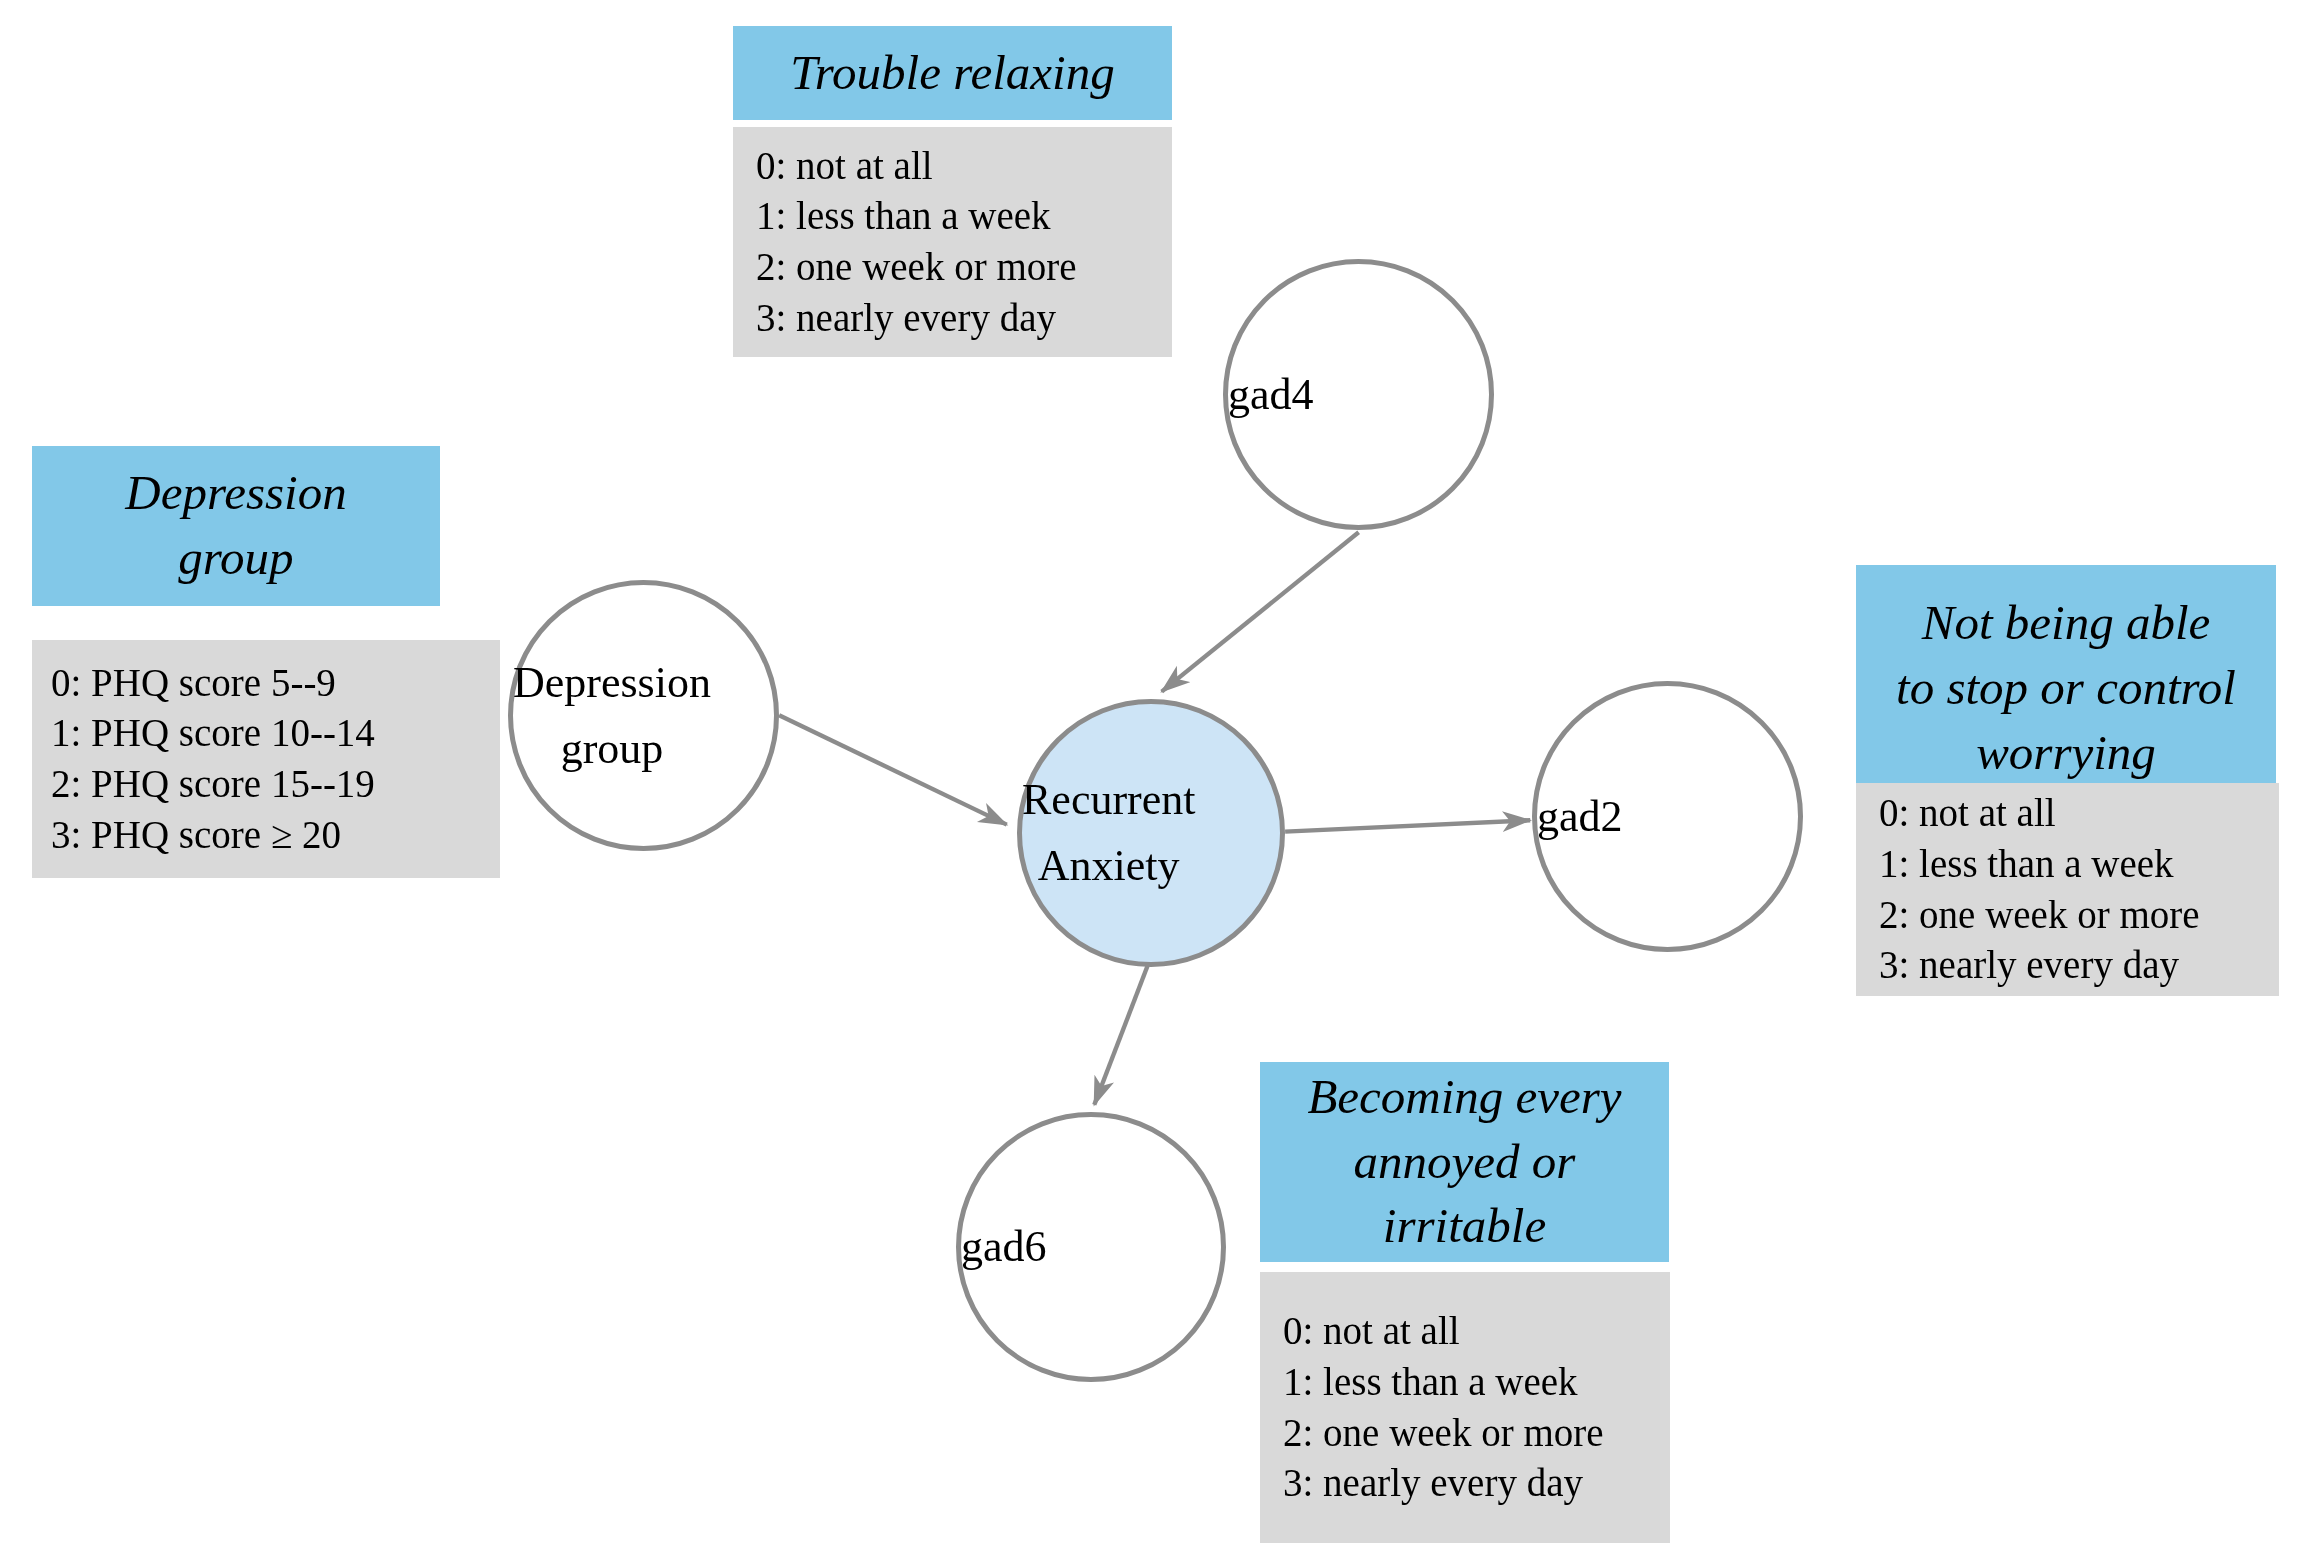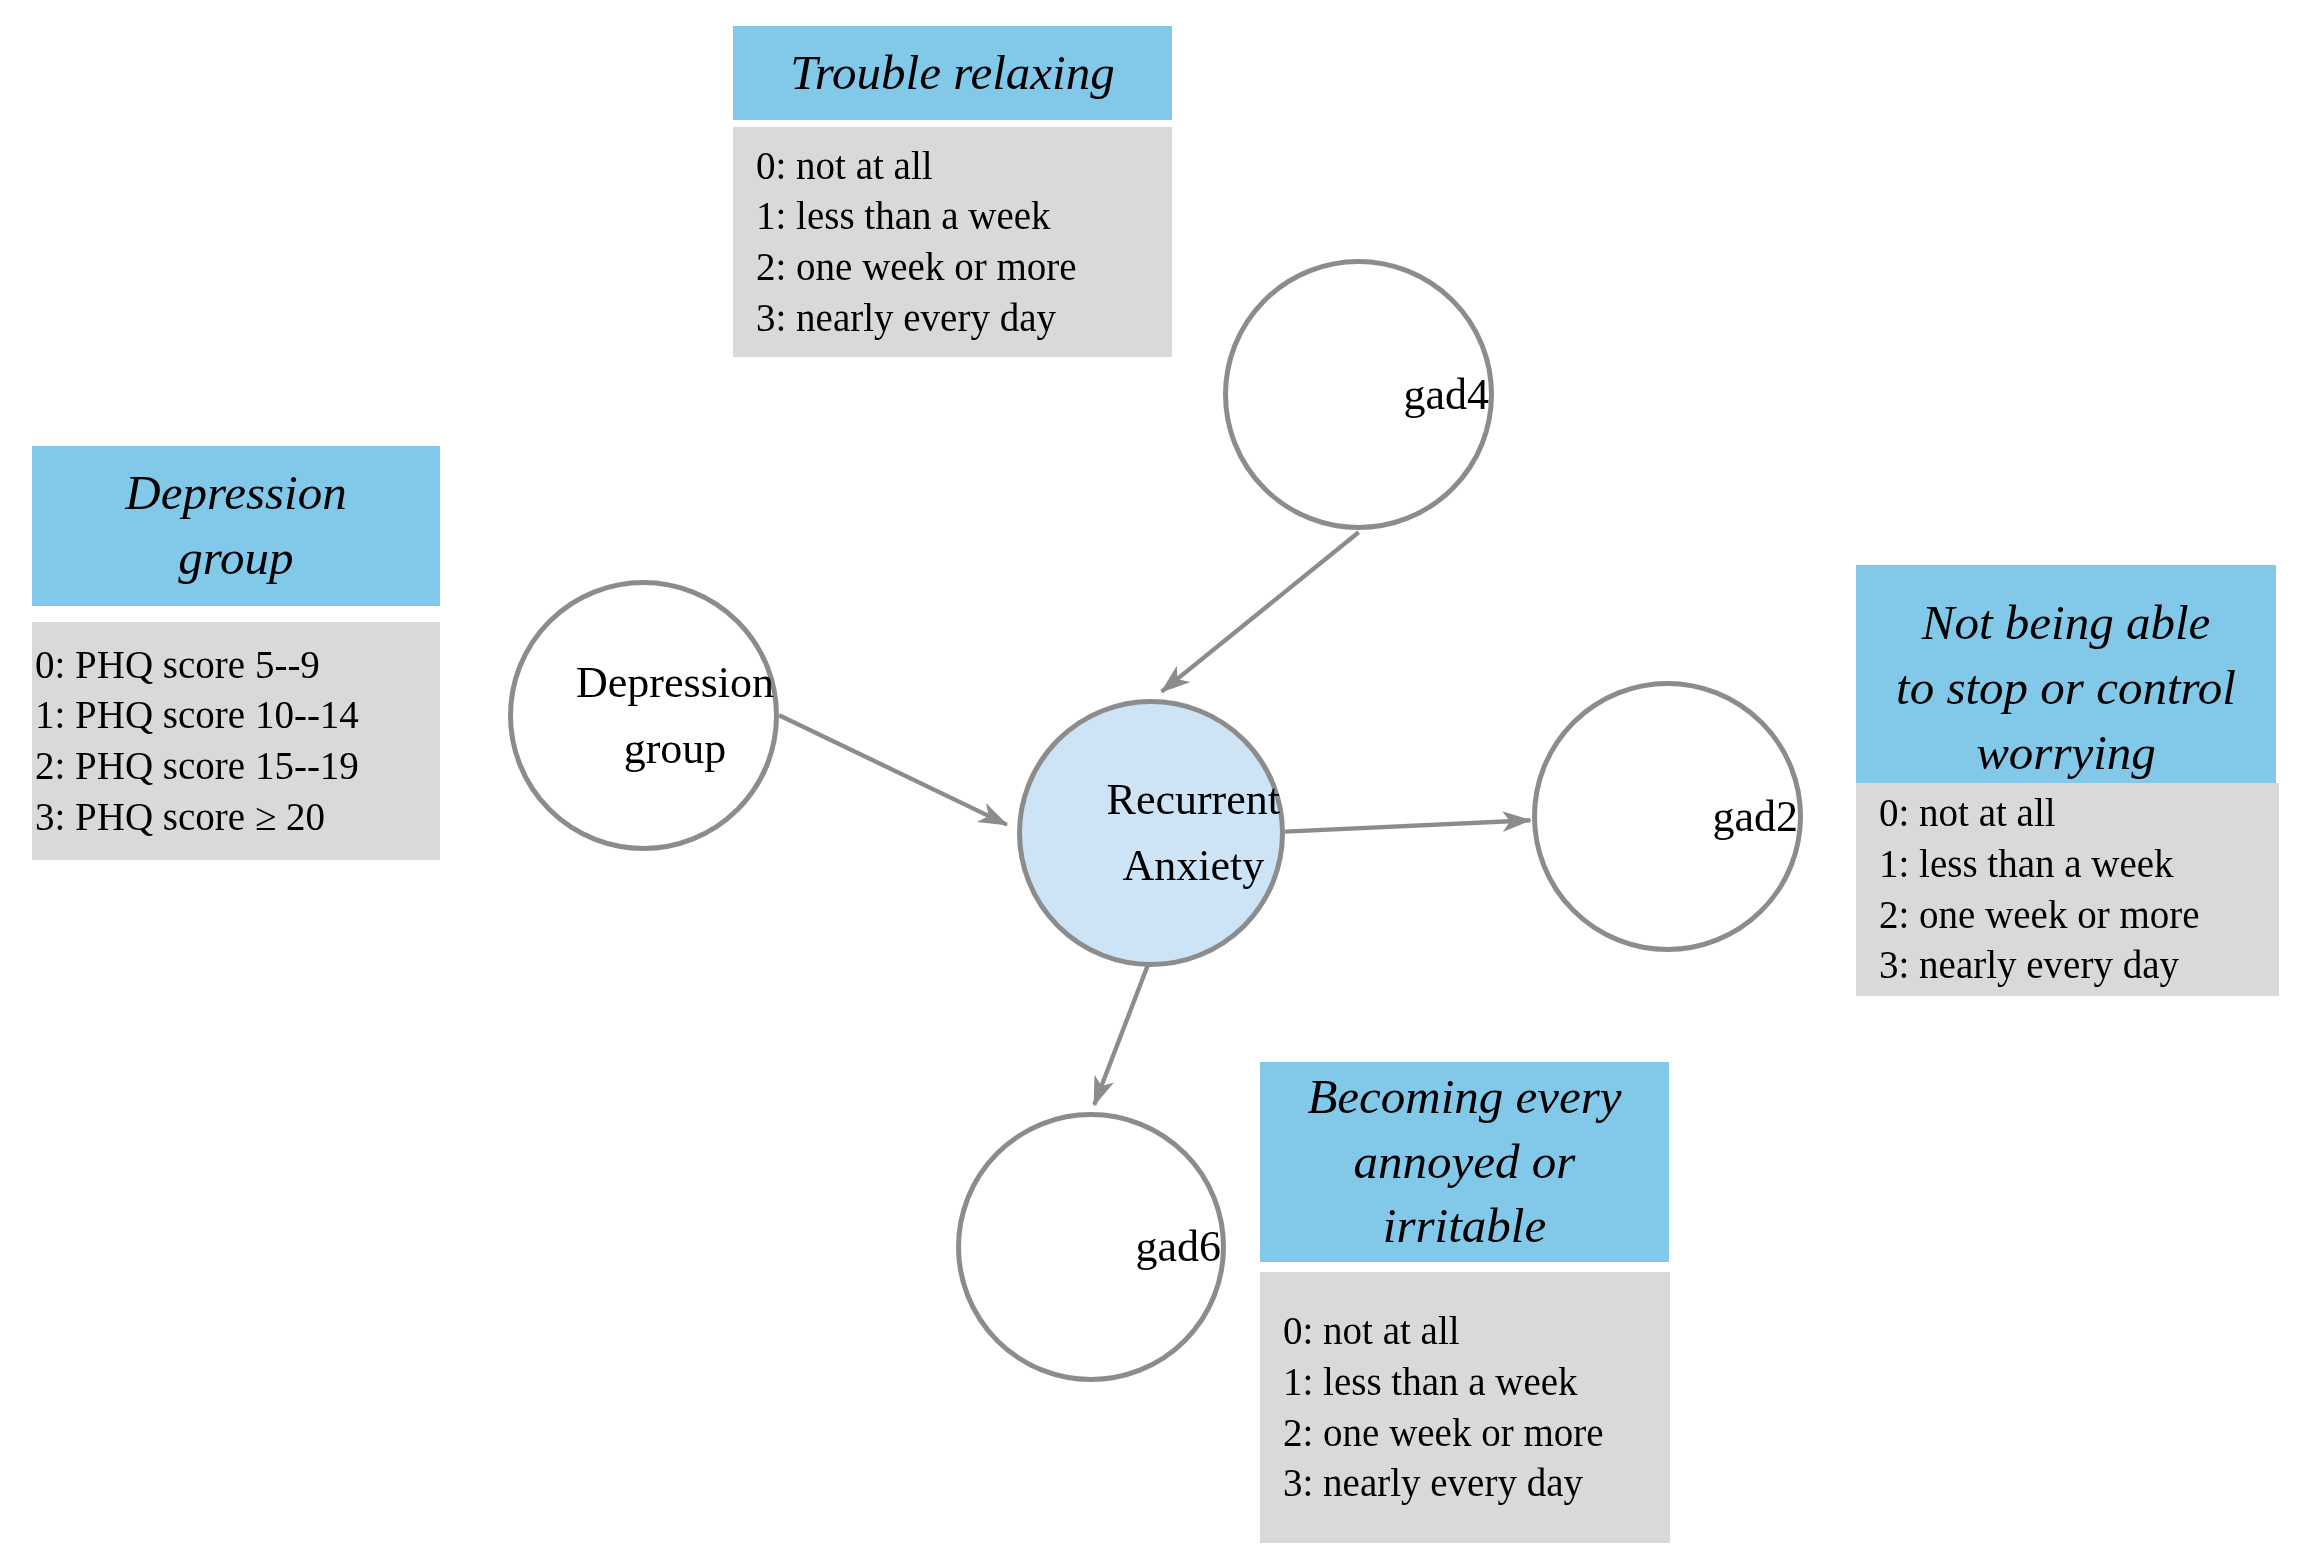--- a/index.html
+++ b/index.html
@@ -14,21 +14,21 @@
   .lst{
     position:absolute;background:#D9D9D9;box-sizing:border-box;
     display:flex;flex-direction:column;justify-content:center;
     font-size:39px;line-height:1.30;padding-left:23px;
   }
   .lst .li{white-space:nowrap;}
 
   .node{
     position:absolute;box-sizing:border-box;
     border:5.3px solid #8C8C8C;border-radius:50%;background:#FFFFFF;
-    display:flex;align-items:center;justify-content:flex-end;
+    display:flex;align-items:center;justify-content:flex-start;
     text-align:center;font-size:44px;line-height:1.5;white-space:pre-line;
   }
   .node.latent{background:#CDE4F6;}
 
   svg.edges{position:absolute;left:0;top:0;width:2319px;height:1567px;}
   svg.edges line{stroke:#8C8C8C;stroke-width:5;}
 </style>
 </head>
 <body>
 
@@ -53,21 +53,21 @@
     <div class="li">0: not at all</div>
     <div class="li">1: less than a week</div>
     <div class="li">2: one week or more</div>
     <div class="li">3: nearly every day</div>
   </div>
 
   <div class="hdr" style="left:32px;top:446px;width:408px;height:160px">
     <span>Depression
 group</span>
   </div>
-  <div class="lst" style="left:32px;top:622px;width:408px;height:238px;padding-left:3px">
+  <div class="lst" style="left:32px;top:640px;width:468px;height:238px;padding-left:19px">
     <div class="li">0: PHQ score 5--9</div>
     <div class="li">1: PHQ score 10--14</div>
     <div class="li">2: PHQ score 15--19</div>
     <div class="li">3: PHQ score ≥ 20</div>
   </div>
 
   <div class="hdr" style="left:1856px;top:565px;width:420px;height:247px">
     <span>Not being able
 to stop or control
 worrying</span>

